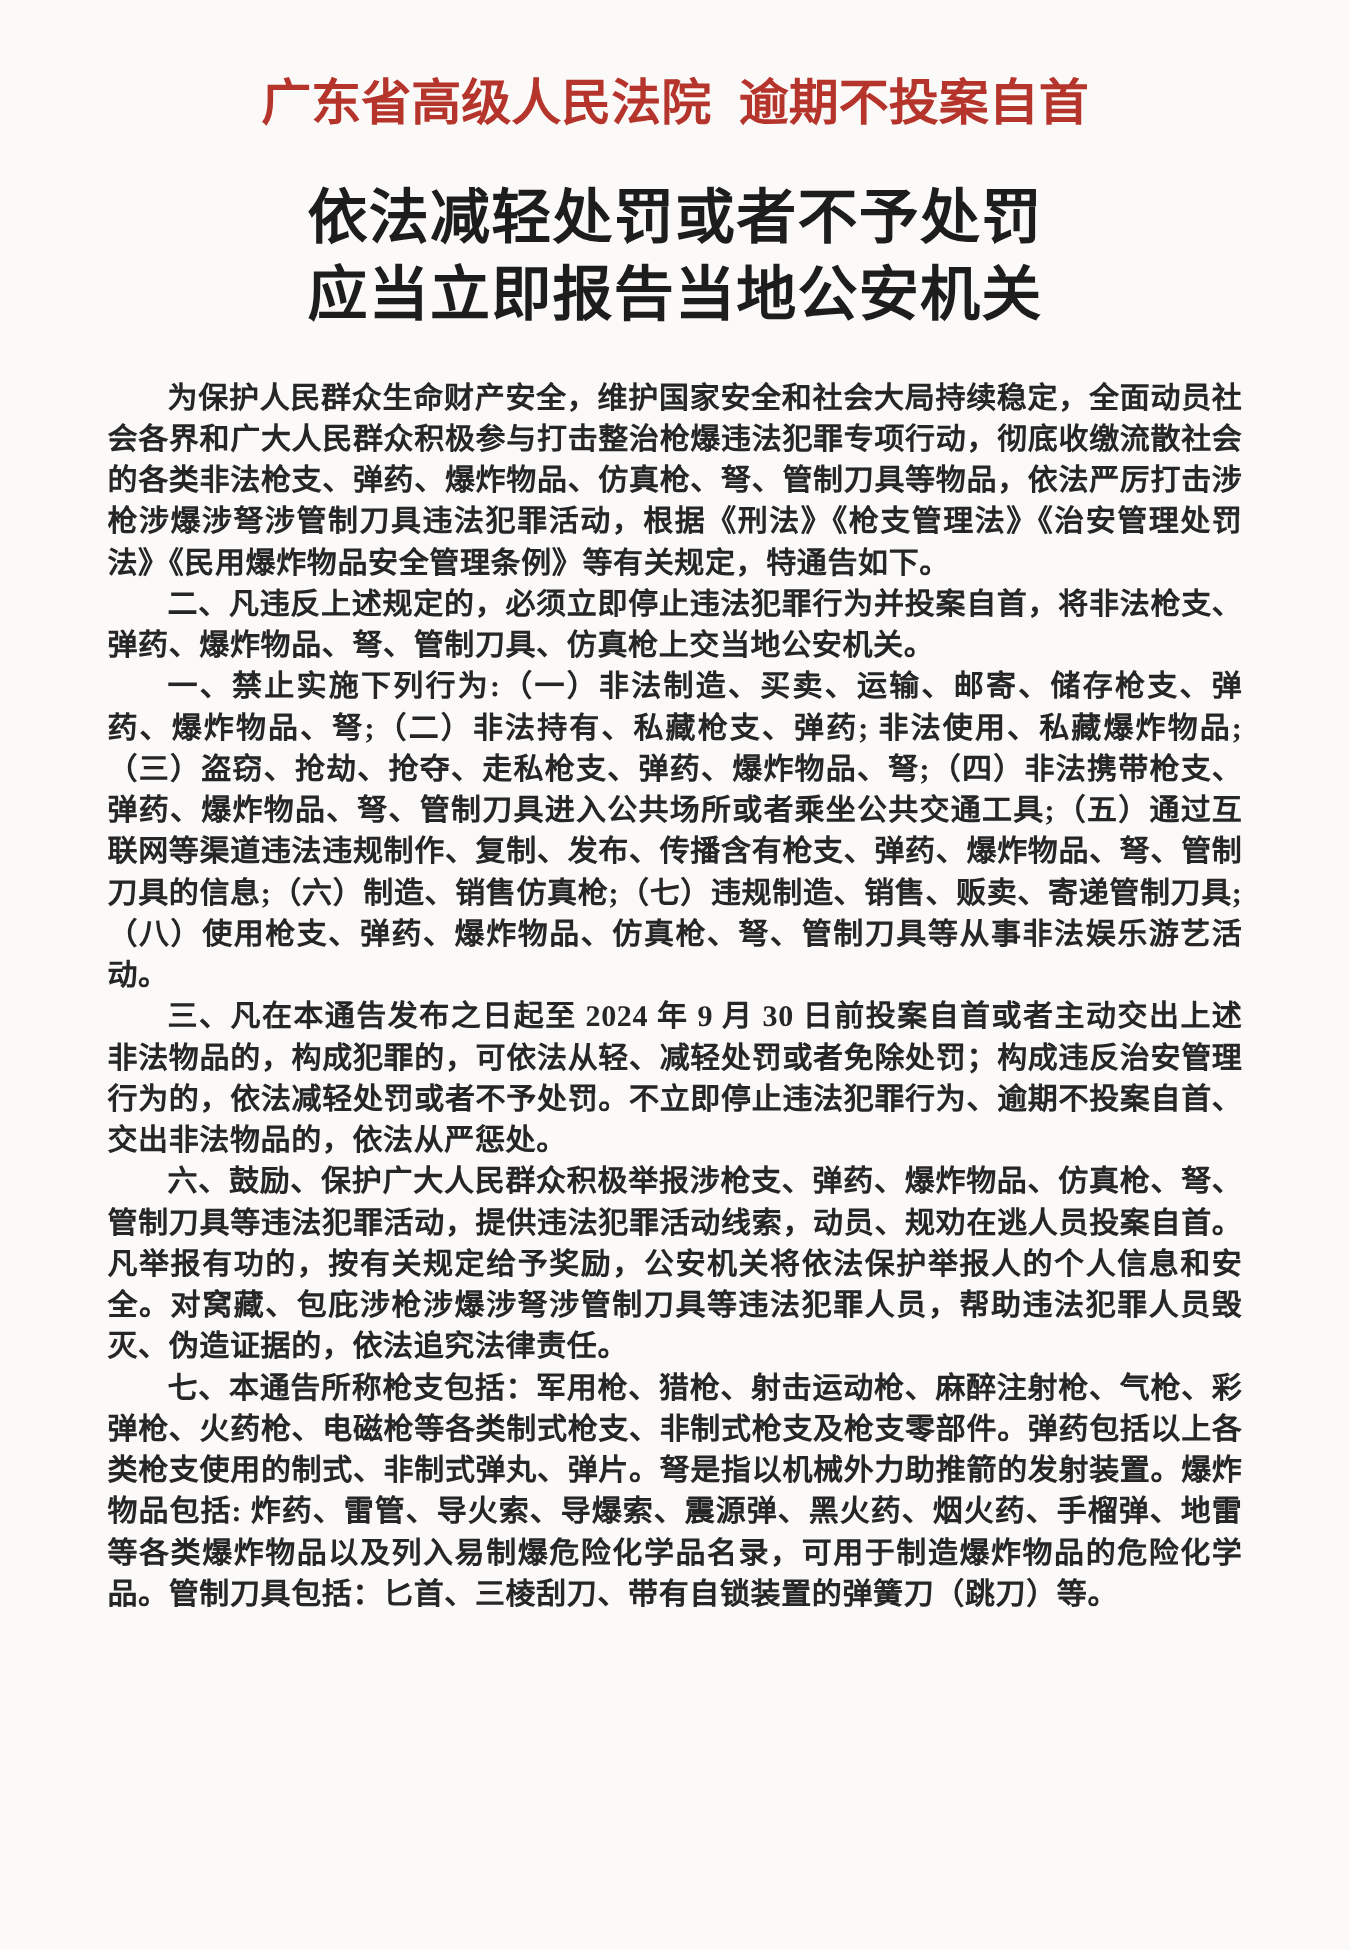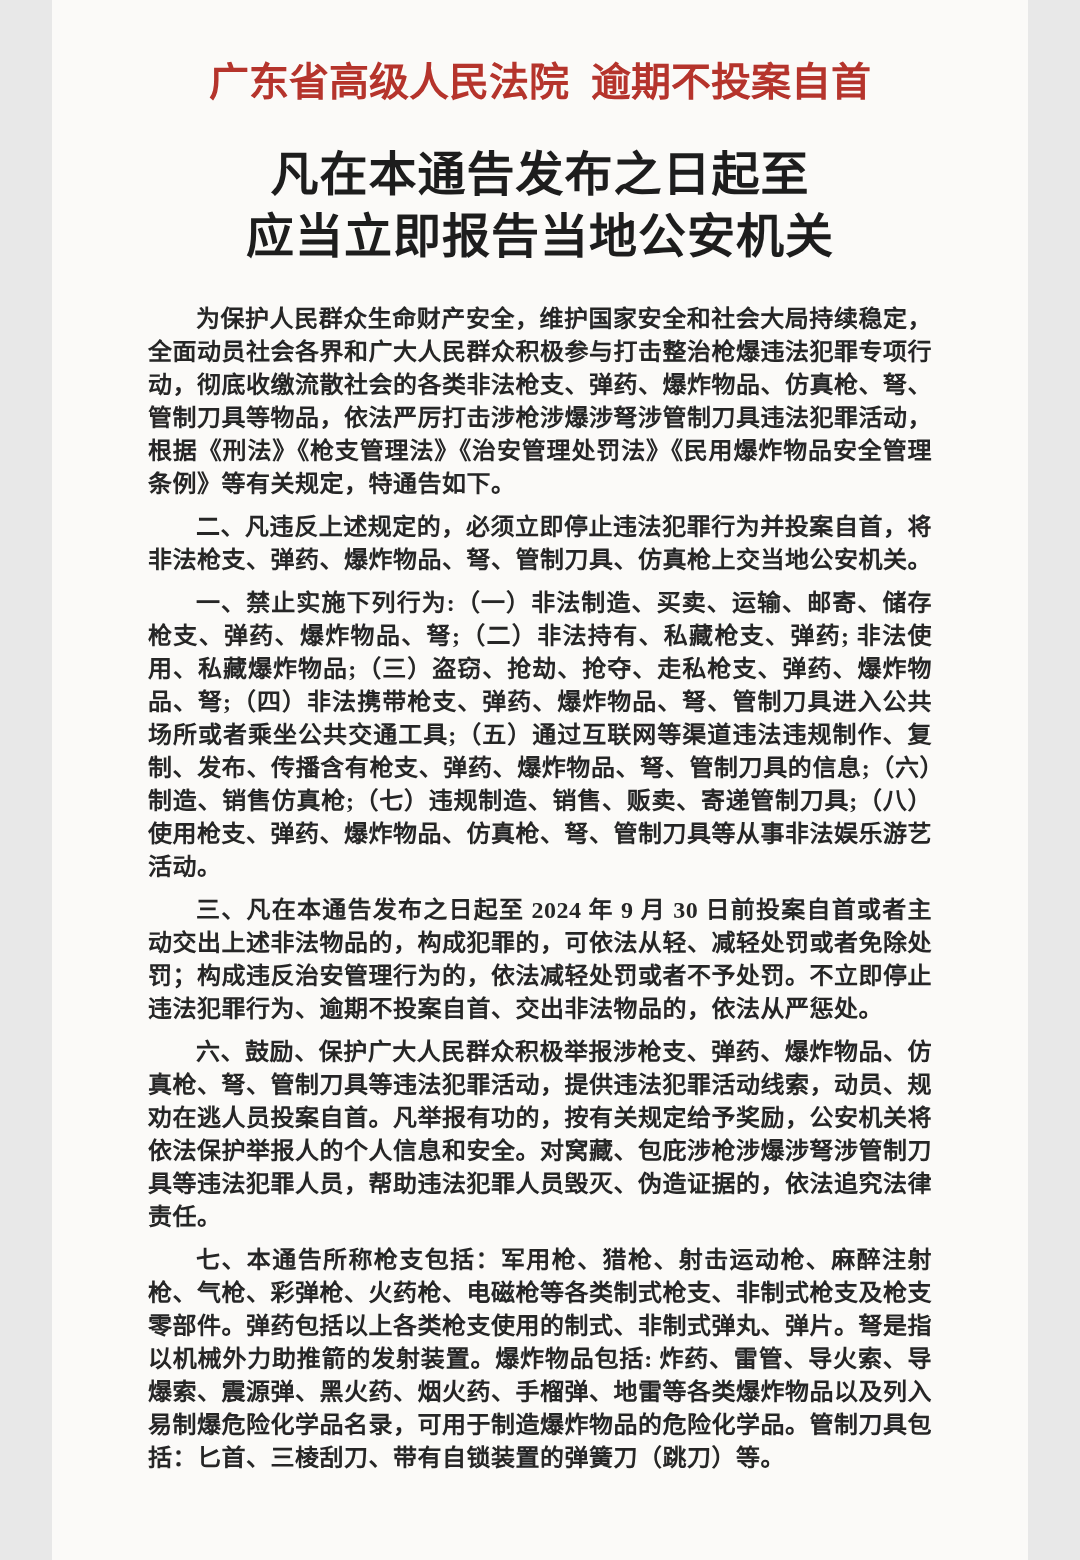--- a/index.html
+++ b/index.html
@@ -2,21 +2,21 @@
 <html lang="zh-CN"><head>
 <meta charset="utf-8">
 <style>
   html, body {
     margin: 0;
     padding: 0;
     background: #e8e8e8;
   }
   .page {
     position: relative;
-    width: 976px;
+    width: 1080px;
     height: 1560px;
     margin: 0 auto;
     background: var(--page-bg, #fbfaf8);
     overflow: hidden;
     font-family: "Liberation Serif", "DejaVu Serif", serif;
     color: var(--text-color, #262626);
   }
   .agencies {
     display: flex;
     justify-content: center;
@@ -39,37 +39,37 @@
   .doc-body {
     margin: 34px 86px 0 86px;
     font-size: 24px;
     font-weight: bold;
     line-height: 33px;
     text-align: justify;
     text-justify: inter-ideograph;
     letter-spacing: 0.5px;
   }
   .doc-body p {
-    margin: 10px;
+    margin: 0;
     padding: 0;
     text-indent: 2em;
   }
 </style>
 </head>
 <body>
 
 <div class="page" style="--accent-red: #b5342c; --text-color: #262626; --page-bg: #fbfaf8;">
 
   <div class="agencies">
     <span>广东省高级人民法院</span>
     <span>逾期不投案自首</span>
   </div>
 
   <h1 class="doc-title">
-    <span>凡在本通告发布之日起至</span><br>
+    <span>依法减轻处罚或者不予处罚</span><br>
     <span>应当立即报告当地公安机关</span>
   </h1>
 
   <div class="doc-body">
     <p>为保护人民群众生命财产安全，维护国家安全和社会大局持续稳定，全面动员社会各界和广大人民群众积极参与打击整治枪爆违法犯罪专项行动，彻底收缴流散社会的各类非法枪支、弹药、爆炸物品、仿真枪、弩、管制刀具等物品，依法严厉打击涉枪涉爆涉弩涉管制刀具违法犯罪活动，根据《刑法》《枪支管理法》《治安管理处罚法》《民用爆炸物品安全管理条例》等有关规定，特通告如下。</p>
     <p>二、凡违反上述规定的，必须立即停止违法犯罪行为并投案自首，将非法枪支、弹药、爆炸物品、弩、管制刀具、仿真枪上交当地公安机关。</p>
     <p>一、禁止实施下列行为:（一）非法制造、买卖、运输、邮寄、储存枪支、弹药、爆炸物品、弩;（二）非法持有、私藏枪支、弹药; 非法使用、私藏爆炸物品;（三）盗窃、抢劫、抢夺、走私枪支、弹药、爆炸物品、弩;（四）非法携带枪支、弹药、爆炸物品、弩、管制刀具进入公共场所或者乘坐公共交通工具;（五）通过互联网等渠道违法违规制作、复制、发布、传播含有枪支、弹药、爆炸物品、弩、管制刀具的信息;（六）制造、销售仿真枪;（七）违规制造、销售、贩卖、寄递管制刀具;（八）使用枪支、弹药、爆炸物品、仿真枪、弩、管制刀具等从事非法娱乐游艺活动。</p>
     <p>三、凡在本通告发布之日起至 2024 年 9 月 30 日前投案自首或者主动交出上述非法物品的，构成犯罪的，可依法从轻、减轻处罚或者免除处罚；构成违反治安管理行为的，依法减轻处罚或者不予处罚。不立即停止违法犯罪行为、逾期不投案自首、交出非法物品的，依法从严惩处。</p>
     <p>六、鼓励、保护广大人民群众积极举报涉枪支、弹药、爆炸物品、仿真枪、弩、管制刀具等违法犯罪活动，提供违法犯罪活动线索，动员、规劝在逃人员投案自首。凡举报有功的，按有关规定给予奖励，公安机关将依法保护举报人的个人信息和安全。对窝藏、包庇涉枪涉爆涉弩涉管制刀具等违法犯罪人员，帮助违法犯罪人员毁灭、伪造证据的，依法追究法律责任。</p>
     <p>七、本通告所称枪支包括：军用枪、猎枪、射击运动枪、麻醉注射枪、气枪、彩弹枪、火药枪、电磁枪等各类制式枪支、非制式枪支及枪支零部件。弹药包括以上各类枪支使用的制式、非制式弹丸、弹片。弩是指以机械外力助推箭的发射装置。爆炸物品包括: 炸药、雷管、导火索、导爆索、震源弹、黑火药、烟火药、手榴弹、地雷等各类爆炸物品以及列入易制爆危险化学品名录，可用于制造爆炸物品的危险化学品。管制刀具包括：匕首、三棱刮刀、带有自锁装置的弹簧刀（跳刀）等。</p>

